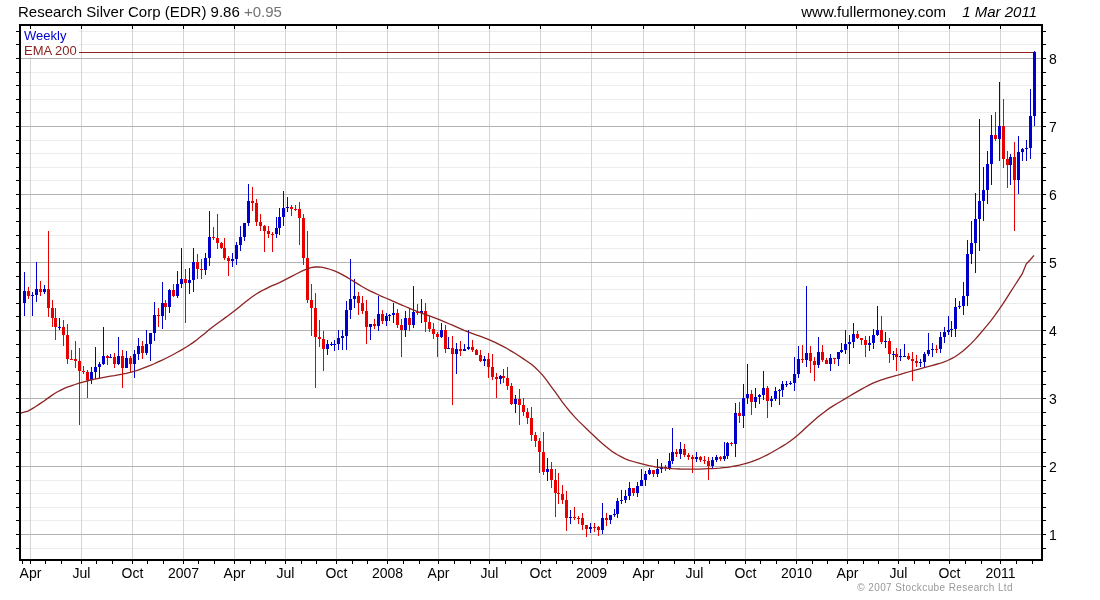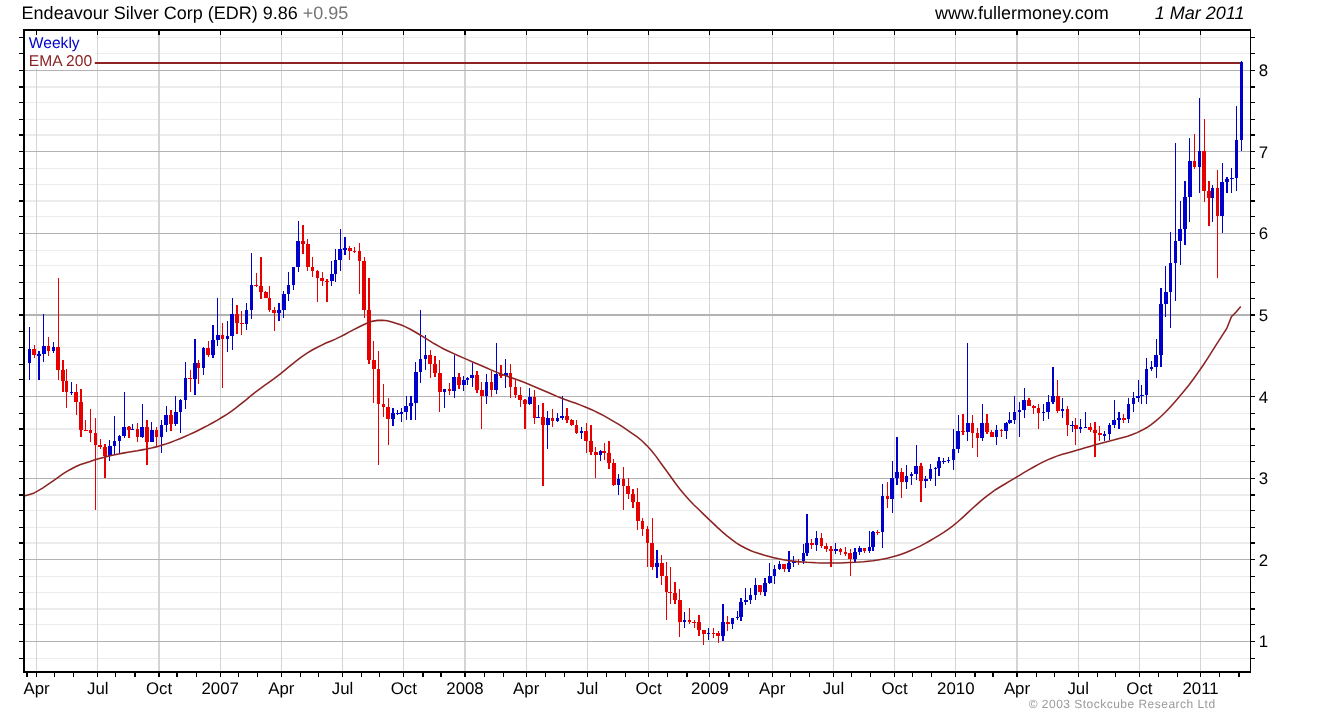--- a/index.html
+++ b/index.html
@@ -1,30 +1,30 @@
 <!DOCTYPE html>
 <html><head>
 <meta charset="utf-8">
 <style>
   html,body{margin:0;padding:0;background:#fff;}
   .stage{position:relative;width:1100px;height:600px;background:#fff;
          font-family:"Liberation Sans",sans-serif;overflow:hidden;}
   .hdr-title{position:absolute;left:18px;top:3px;font-size:15px;color:#000;white-space:nowrap;}
   .hdr-title .chg{color:#737373;}
-  .hdr-src{position:absolute;top:3px;right:176px;font-size:15px;color:#000;white-space:nowrap;}
+  .hdr-src{position:absolute;top:3px;right:154px;font-size:15px;color:#000;white-space:nowrap;}
   .hdr-date{position:absolute;top:3px;right:63px;font-size:15px;color:#000;white-space:nowrap;font-style:italic;}
   #chart{position:absolute;left:0;top:0;width:1100px;height:600px;border-radius:14px;}
   .copyright{position:absolute;top:582px;right:87px;font-size:10px;letter-spacing:.4px;color:#999;}
 </style>
 </head>
 <body>
 
 <div class="stage">
   <div class="hdr-title">
-    <span>Endeavour Silver Corp (EDR)</span>
+    <span>Research Silver Corp (EDR)</span>
     <span>9.86</span>
     <span class="chg">+0.95</span>
   </div>
   <div class="hdr-src">www.fullermoney.com</div>
   <div class="hdr-date">1 Mar 2011</div>
   <div id="chart"><svg width="1100" height="600" viewBox="0 0 1100 600">
         <g shape-rendering="crispEdges">
           <line x1="20" x2="1042" y1="548.5" y2="548.5" stroke="#ececec" stroke-width="1"></line>
           <line x1="20" x2="1042" y1="520.5" y2="520.5" stroke="#ececec" stroke-width="1"></line>
           <line x1="20" x2="1042" y1="507.5" y2="507.5" stroke="#ececec" stroke-width="1"></line>
@@ -802,14 +802,14 @@
           <text x="643.5" y="578" text-anchor="middle" font-size="14" fill="#000000" font-family="&quot;Liberation Sans&quot;,sans-serif">Apr</text>
           <text x="694.5" y="578" text-anchor="middle" font-size="14" fill="#000000" font-family="&quot;Liberation Sans&quot;,sans-serif">Jul</text>
           <text x="745.5" y="578" text-anchor="middle" font-size="14" fill="#000000" font-family="&quot;Liberation Sans&quot;,sans-serif">Oct</text>
           <text x="796.5" y="578" text-anchor="middle" font-size="14" fill="#000000" font-family="&quot;Liberation Sans&quot;,sans-serif">2010</text>
           <text x="847.5" y="578" text-anchor="middle" font-size="14" fill="#000000" font-family="&quot;Liberation Sans&quot;,sans-serif">Apr</text>
           <text x="898.5" y="578" text-anchor="middle" font-size="14" fill="#000000" font-family="&quot;Liberation Sans&quot;,sans-serif">Jul</text>
           <text x="949.5" y="578" text-anchor="middle" font-size="14" fill="#000000" font-family="&quot;Liberation Sans&quot;,sans-serif">Oct</text>
           <text x="1000.5" y="578" text-anchor="middle" font-size="14" fill="#000000" font-family="&quot;Liberation Sans&quot;,sans-serif">2011</text>
         </g>
       </svg></div>
-  <div class="copyright">© 2003 Stockcube Research Ltd</div>
+  <div class="copyright">© 2007 Stockcube Research Ltd</div>
 </div>
 
 </body></html>

